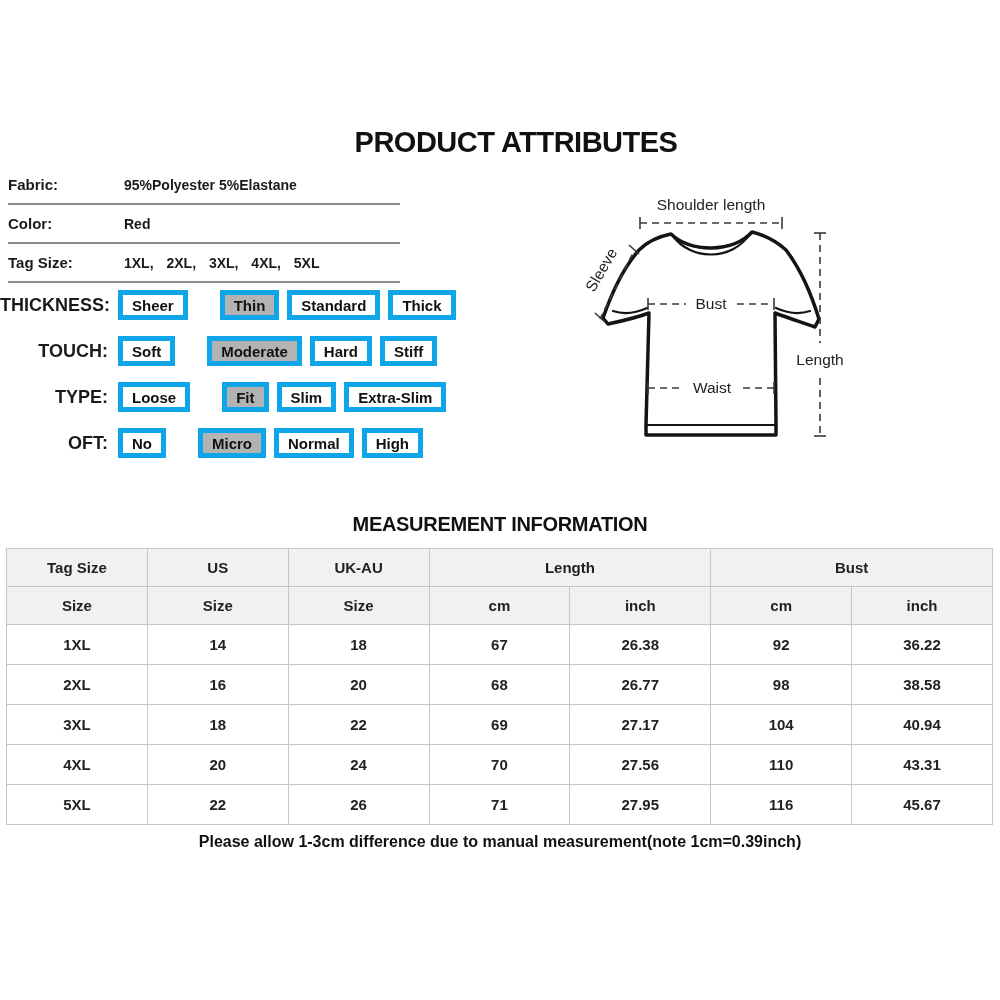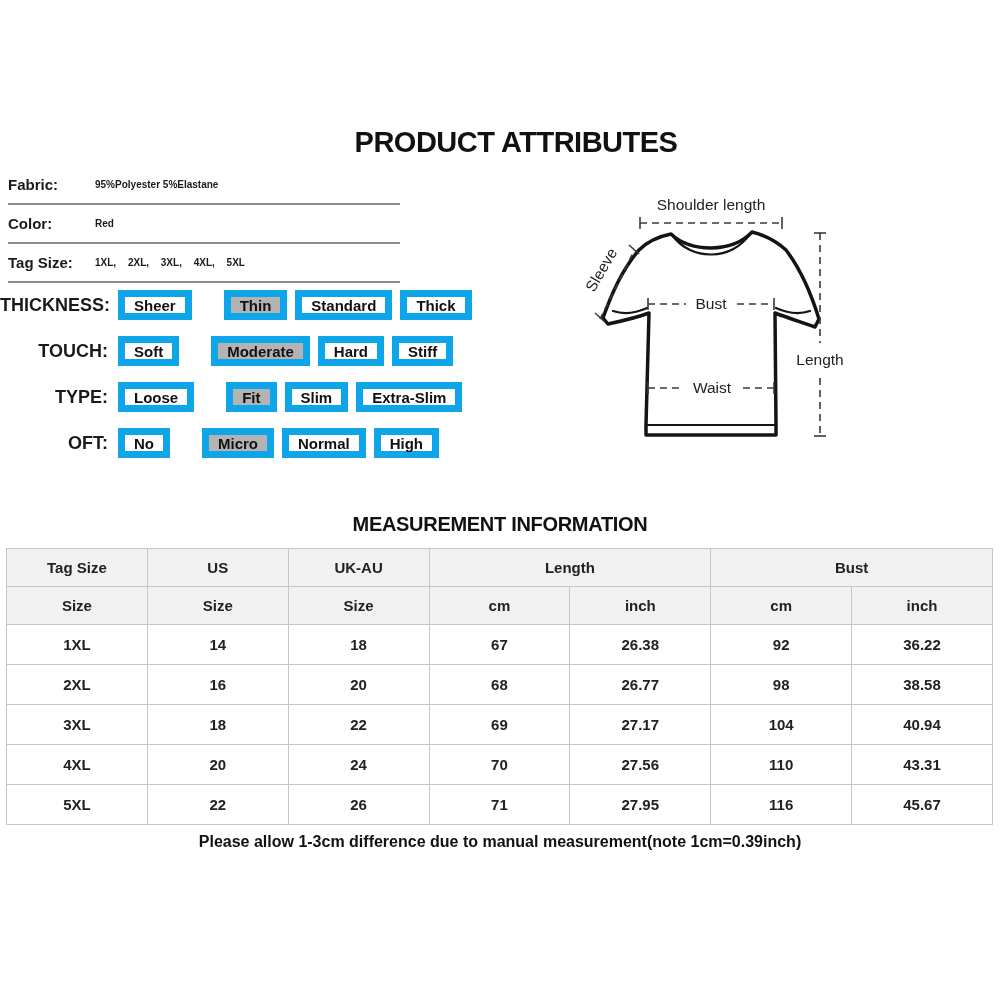--- a/index.html
+++ b/index.html
@@ -7,31 +7,31 @@
     width:1000px;height:1000px;position:relative;background:#ffffff;
     font-family:"Liberation Sans",sans-serif;color:#1a1a1a;overflow:hidden;
   }
   
   .page-title{
     position:absolute;top:126px;left:0;right:0;text-align:center;
     font-size:29px;font-weight:bold;letter-spacing:-0.5px;color:#111;margin-left:32px;
   }
   
   .attr-list{position:absolute;left:8px;top:166px;width:392px;}
-  .attr-row{height:37px;display:flex;align-items:center;border-bottom:2px solid #8c8c8c;}
+  .attr-row{height:37px;display:flex;align-items:center;border-bottom:2px solid #8c8c8c;gap:29px;}
   .attr-label{width:87px;font-weight:bold;font-size:15px;flex:none;}
-  .attr-value{font-weight:bold;font-size:10px;white-space:nowrap;}
+  .attr-value{font-weight:bold;font-size:14px;white-space:nowrap;}
   .attr-row:nth-child(3) .attr-value{word-spacing:9px;}
   
   .options{position:absolute;left:0;top:289px;}
   .option-row{display:flex;align-items:center;height:32px;margin-bottom:14px;}
   .option-label{width:108px;text-align:right;font-weight:bold;font-size:18px;flex:none;}
   .chips{display:flex;gap:8px;margin-left:10px;}
   .chip{
-    border:7px solid #0ea5e9;background:#ffffff;color:#111;
+    border:5px solid #0ea5e9;background:#ffffff;color:#111;
     font-weight:bold;font-size:15px;height:30px;box-sizing:border-box;
     display:flex;align-items:center;padding:0 9px;white-space:nowrap;
   }
   .chip.selected{background:#b3b3b3;margin-left:24px;}
   
   .tshirt{position:absolute;left:570px;top:180px;}
   .diagram-text{font-family:"Liberation Sans",sans-serif;font-size:15.5px;fill:#222;}
   
   .mi-heading{
     position:absolute;top:513px;left:0;right:0;text-align:center;

